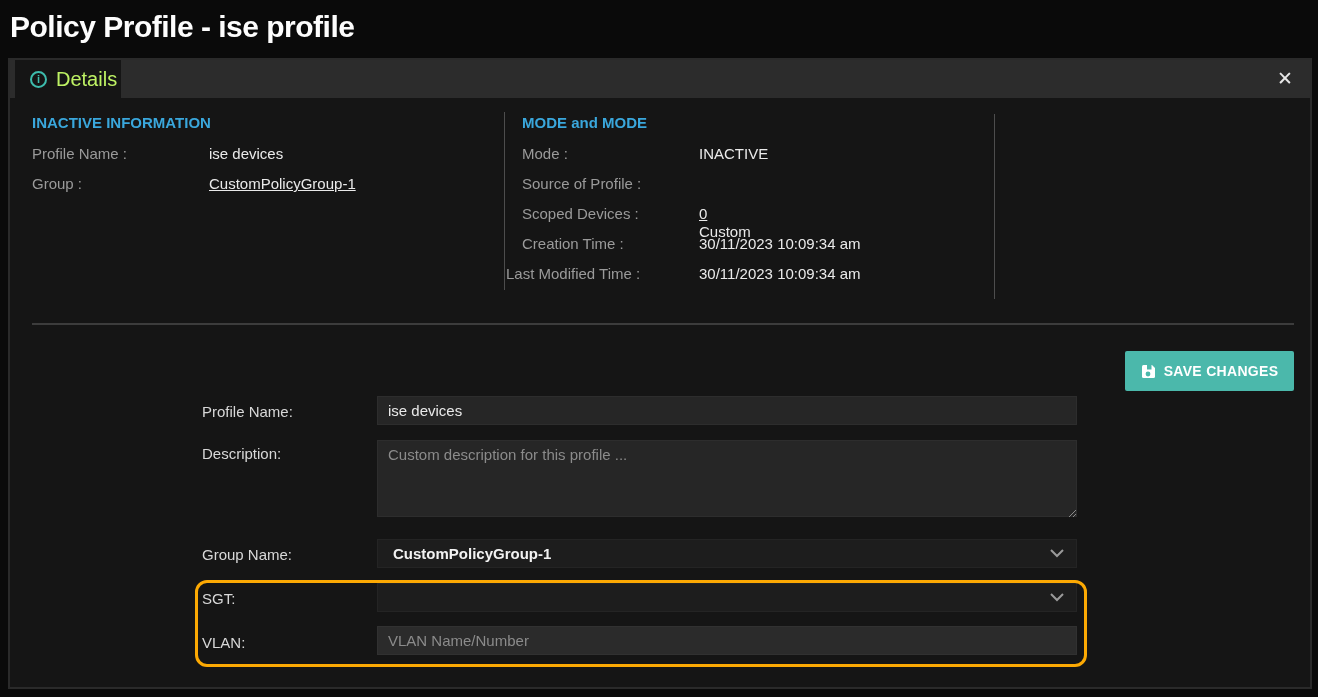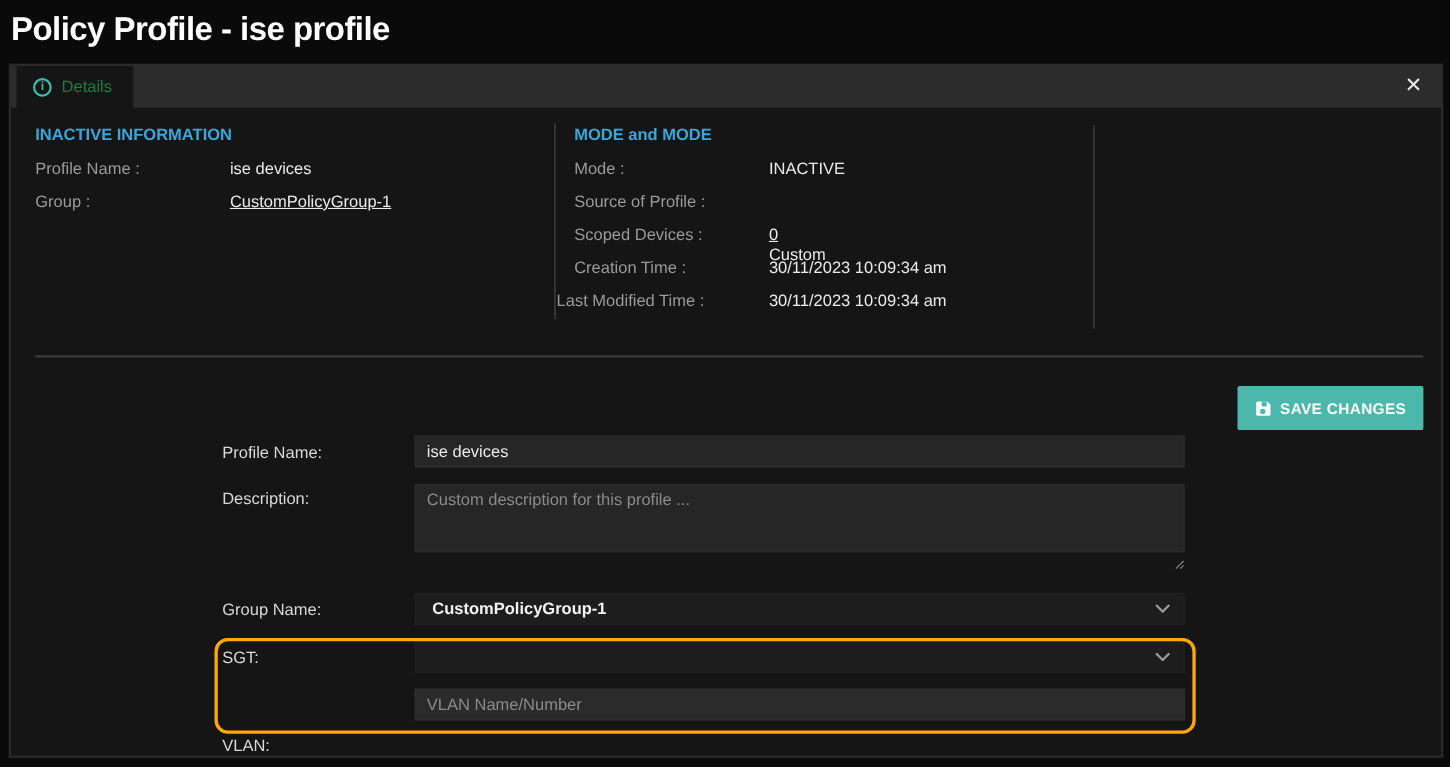--- a/index.html
+++ b/index.html
@@ -12,21 +12,21 @@
             background:#151515; border:2px solid #2a2a2a; }
 
   
   .tabstrip { position:absolute; left:0; top:0; right:0; height:38px; background:#2c2c2c; }
   .tab-active { position:absolute; left:5px; top:0; width:106px; height:39px;
                 background:#151515; display:flex; align-items:center; gap:9px;
                 padding-left:15px; cursor:pointer; }
   .info-icon { width:17px; height:17px; border:2px solid #3dbcad; border-radius:50%;
                color:#3dbcad; font-size:11px; font-weight:bold; line-height:13px;
                text-align:center; font-style:normal; }
-  .tab-label { color:#15803d; font-size:15px; }
+  .tab-label { color:#bef264; font-size:20px; }
   .close-btn { position:absolute; right:14px; top:8px; width:22px; height:22px;
                color:#e8e8e8; font-size:19px; line-height:22px; text-align:center;
                cursor:pointer; }
 
   
   .section-h { position:absolute; color:#3aa7dc; font-size:15px; font-weight:bold; }
   .info-label { position:absolute; color:#9a9a9a; font-size:15px; }
   .info-value { position:absolute; color:#eaeaea; font-size:15px; }
   .link { text-decoration:underline; cursor:pointer; }
   .vline { position:absolute; width:1px; background:#4d4d4d; }
@@ -38,21 +38,21 @@
               font-size:14px; font-weight:bold; font-family:inherit;
               display:flex; align-items:center; justify-content:center; gap:8px;
               letter-spacing:0.3px; cursor:pointer; }
 
   
   .form-label { position:absolute; left:192px; color:#d8d8d8; font-size:15px; }
   .tinput { position:absolute; left:367px; width:700px; height:29px; background:#262626;
             border:1px solid #2d2d2d; color:#e9e9e9; font-size:15px; font-family:inherit;
             padding:0 10px; outline:none; }
   .tinput::placeholder, textarea::placeholder { color:#8b8b8b; opacity:1; }
-  textarea.tarea { position:absolute; left:367px; width:700px; height:62px;
+  textarea.tarea { position:absolute; left:367px; width:700px; height:77px;
             background:#262626; border:1px solid #2d2d2d; color:#e9e9e9; font-size:15px;
             font-family:inherit; padding:5px 10px; outline:none; resize:none; }
   .resize-handle { position:absolute; left:1057px; top:448px; cursor:nwse-resize; }
   .tselect { position:absolute; left:367px; width:700px; height:29px; background:#1d1d1d;
              border:1px solid #242424; display:flex; align-items:center;
              padding:0 12px 0 15px; cursor:pointer; }
   .tselect .sel-text { color:#f2f2f2; font-size:15px; font-weight:bold; flex:1; }
   .tselect .chev { margin-left:auto; }
   .vlan-input { background:#2b2b2b; border:1px solid #313131; }
 
@@ -126,18 +126,18 @@
   </div>
 
   <div class="form-label" style="top:530px;">SGT:</div>
   <div class="tselect" style="top:523px;">
     <span class="sel-text"></span>
     <svg class="chev" width="14" height="9" viewBox="0 0 14 9">
       <polyline points="1,1 7,7 13,1" fill="none" stroke="#9a9a9a" stroke-width="2"></polyline>
     </svg>
   </div>
 
-  <div class="form-label" style="top:574px;margin-top:36px;">VLAN:</div>
+  <div class="form-label" style="top:574px;">VLAN:</div>
   <input class="tinput vlan-input" style="top: 566px;" type="text" placeholder="VLAN Name/Number">
 
   <div class="highlight-box"></div>
 
 </div>
 
 </body></html>

